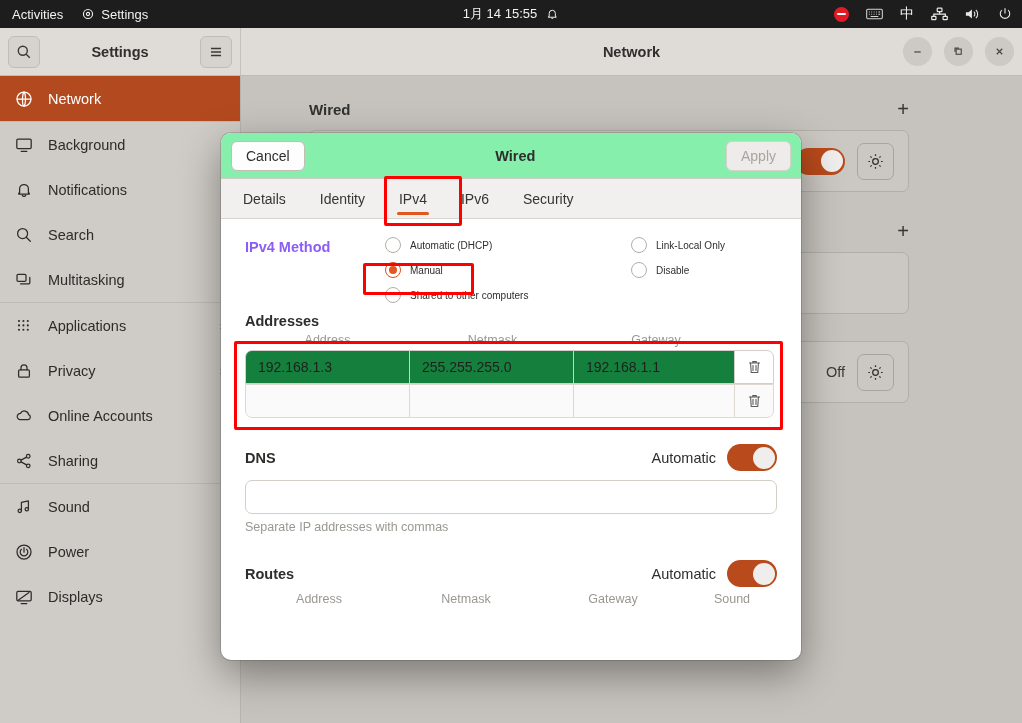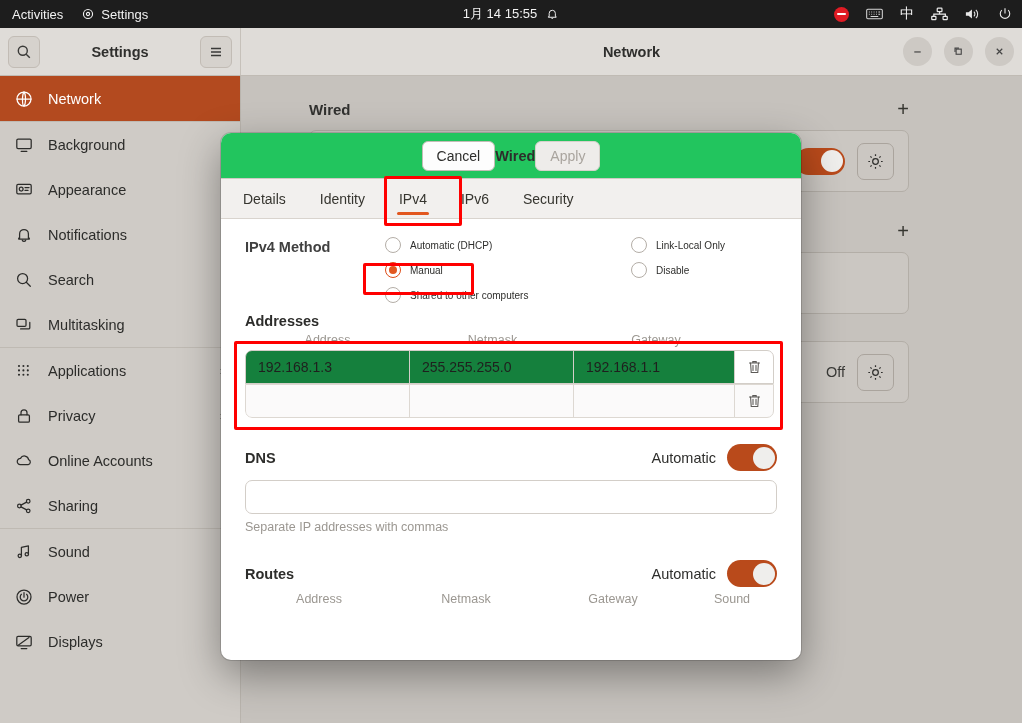--- a/index.html
+++ b/index.html
@@ -109,22 +109,22 @@
     display: flex; align-items: center; justify-content: center;
   }
   .off-label { font-size: 14.5px; color: #3a3a37; }
   .dialog {
     position: absolute; left: 221px; top: 133px; width: 580px; height: 527px;
     background: #ffffff; border-radius: 10px;
     box-shadow: 0 14px 40px rgba(0,0,0,0.38), 0 0 0 1px rgba(0,0,0,0.14);
     overflow: hidden; display: flex; flex-direction: column;
   }
   .dlg-bar {
-    height: 46px; background: #22c55e; border-bottom: 1px solid #cfcac4;
-    display: flex; align-items: center; justify-content: center;
+    height: 46px; background: #86efac; border-bottom: 1px solid #cfcac4;
+    display: flex; align-items: center; justify-content: space-between;
     padding: 0 10px; flex: none;
   }
   .dlg-btn {
     padding: 6px 14px; border-radius: 6px; border: 1px solid #c3bdb6;
     background: #fdfdfd; font-size: 14px; color: #2e2e2c;
   }
   .dlg-btn.dim-btn { color: #a9a49e; background: #eeecea; border-color: #d6d1cb; }
   .dlg-title { font-size: 14.5px; font-weight: bold; color: #2d2d2b; }
   .tabs {
     height: 40px; background: #f2f0ee; border-bottom: 1px solid #d9d4ce;
@@ -135,21 +135,21 @@
     position: relative; padding: 0 4px;
   }
   .tab.active::after {
     content: ""; position: absolute; bottom: 3px; left: 2px; right: 2px;
     height: 3px; background: #e2571f; border-radius: 2px;
   }
 
   .dlg-body { flex: 1; overflow: hidden; padding: 18px 24px 0 24px; position: relative; }
 
   .row-method { display: flex; align-items: flex-start; gap: 0; }
-  .method-label { font-size: 14.5px; font-weight: bold; color: #404040; width: 140px; padding-top: 2px; }
+  .method-label { font-size: 14.5px; font-weight: bold; color: #8b5cf6; width: 140px; padding-top: 2px; }
   .radio-col { display: flex; flex-direction: column; gap: 9px; }
   .radio-col.c1 { width: 246px; }
   .radio {
     display: flex; align-items: center; gap: 9px; font-size: 10px; color: #2e2e2c;
   }
   .rdot {
     width: 16px; height: 16px; border-radius: 50%; border: 1.6px solid #b4aea7;
     background: #fff; flex: none; position: relative;
   }
   .rdot.on { border-color: #de4c17; background: #fff; }
@@ -315,30 +315,20 @@
       </div>
       <div class="side-sep"></div>
       <div class="side-item">
         <span class="si-icon">
           <svg width="18" height="18" viewBox="0 0 18 18" fill="none" stroke="#2c2c2a" stroke-width="1.25" stroke-linecap="round" stroke-linejoin="round">
             <rect x="1.8" y="3" width="14.4" height="9.6" rx="1.3"></rect>
             <path d="M6.2 15.4h5.6"></path>
           </svg>
         </span>
         <span>Background</span>
-      </div>
-      <div class="side-item">
-        <span class="si-icon">
-          <svg width="18" height="18" viewBox="0 0 18 18" fill="none" stroke="#2c2c2a" stroke-width="1.25" stroke-linecap="round" stroke-linejoin="round">
-            <rect x="1.8" y="3.4" width="14.4" height="9.4" rx="1.3"></rect>
-            <circle cx="6.2" cy="8.1" r="1.9"></circle>
-            <path d="M10 6.6h4M10 9.4h3"></path>
-          </svg>
-        </span>
-        <span>Appearance</span>
       </div>
       <div class="side-item">
         <span class="si-icon">
           <svg width="18" height="18" viewBox="0 0 18 18" fill="none" stroke="#2c2c2a" stroke-width="1.25" stroke-linecap="round" stroke-linejoin="round">
             <path d="M4.6 12.2V7.9a4.4 4.4 0 018.8 0v4.3h.9v.9H3.7v-.9z"></path>
             <path d="M7.3 14.2a1.8 1.8 0 003.4 0"></path>
           </svg>
         </span>
         <span>Notifications</span>
       </div>

